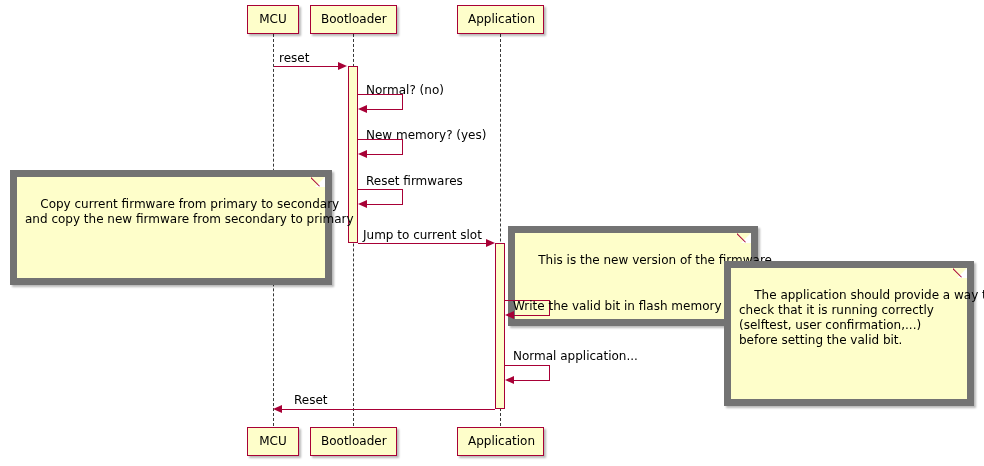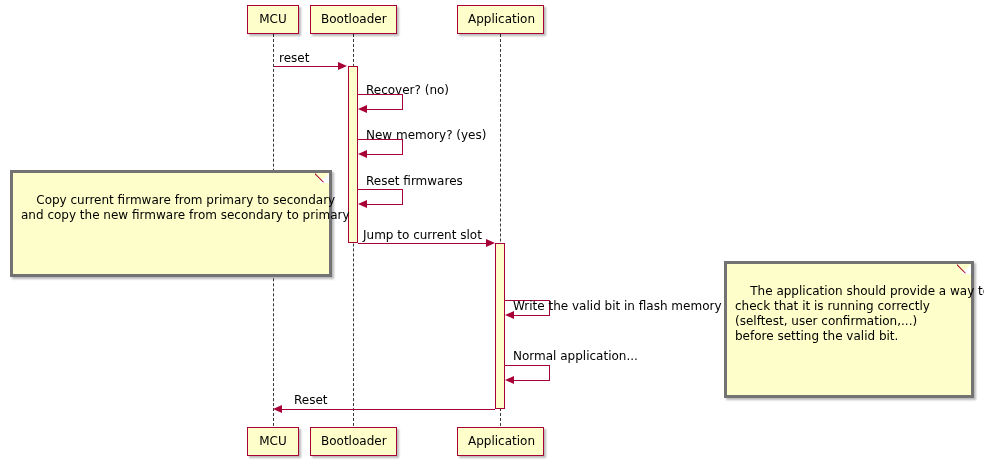--- a/index.html
+++ b/index.html
@@ -67,21 +67,21 @@
     position: absolute;
     font-size: 12px;
     color: #000000;
     white-space: nowrap;
     line-height: 1.1;
   }
   .note {
     position: absolute;
     box-sizing: border-box;
     background: #fefeca;
-    border: 3px solid #737373;
+    border: 7px solid #737373;
     color: #000000;
     font-size: 12px;
     line-height: 15px;
     padding: 5px 8px 6px 8px;
     white-space: pre;
     box-shadow: 2px 2px 2px rgba(0,0,0,0.28);
   }
   .note-fold {
     position: absolute;
     width: 0; height: 0;
@@ -143,21 +143,21 @@
   </div>
 
   <div class="msg-line" style="left:274px; top:66px; width:65px;"></div>
   <div class="arrow-r" style="left:338px; top:61.5px;"></div>
   <div class="msg-label" style="left:279px; top:52px;">reset</div>
 
   <div class="msg-line" style="left:358px; top:94px; width:45px;"></div>
   <div class="msg-v" style="left:402px; top:94px; height:15px;"></div>
   <div class="msg-line" style="left:367px; top:109px; width:36px;"></div>
   <div class="arrow-l" style="left:358px; top:104.5px;"></div>
-  <div class="msg-label" style="left:366px; top:84px;">Recover? (no)</div>
+  <div class="msg-label" style="left:366px; top:84px;">Normal? (no)</div>
 
   <div class="msg-line" style="left:358px; top:139px; width:45px;"></div>
   <div class="msg-v" style="left:402px; top:139px; height:15px;"></div>
   <div class="msg-line" style="left:367px; top:154px; width:36px;"></div>
   <div class="arrow-l" style="left:358px; top:149.5px;"></div>
   <div class="msg-label" style="left:366px; top:129px;">New memory? (yes)</div>
 
   <div class="msg-line" style="left:358px; top:189px; width:45px;"></div>
   <div class="msg-v" style="left:402px; top:189px; height:15px;"></div>
   <div class="msg-line" style="left:367px; top:204px; width:36px;"></div>
@@ -168,20 +168,25 @@
     <span>Copy current firmware from primary to secondary
 and copy the new firmware from secondary to primary</span>
     <span class="note-fold"></span>
     <span class="note-fold-line"></span>
   </div>
 
   <div class="msg-line" style="left:358px; top:243px; width:128px;"></div>
   <div class="arrow-r" style="left:486px; top:238.5px;"></div>
   <div class="msg-label" style="left:363px; top:229px;">Jump to current slot</div>
 
+  <div class="note" style="left:508px; top:226px; width:250px;">
+    <span>This is the new version of the firmware</span>
+    <span class="note-fold"></span>
+    <span class="note-fold-line"></span>
+  </div>
 
   <div class="msg-line" style="left:505px; top:300px; width:45px;"></div>
   <div class="msg-v" style="left:549px; top:300px; height:15px;"></div>
   <div class="msg-line" style="left:514px; top:315px; width:36px;"></div>
   <div class="arrow-l" style="left:505px; top:310.5px;"></div>
   <div class="msg-label" style="left:513px; top:285px;margin-top:15px;">Write the valid bit in flash memory</div>
 
   <div class="note" style="left:724px; top:261px; width:250px;">
     <span>The application should provide a way to
 check that it is running correctly

